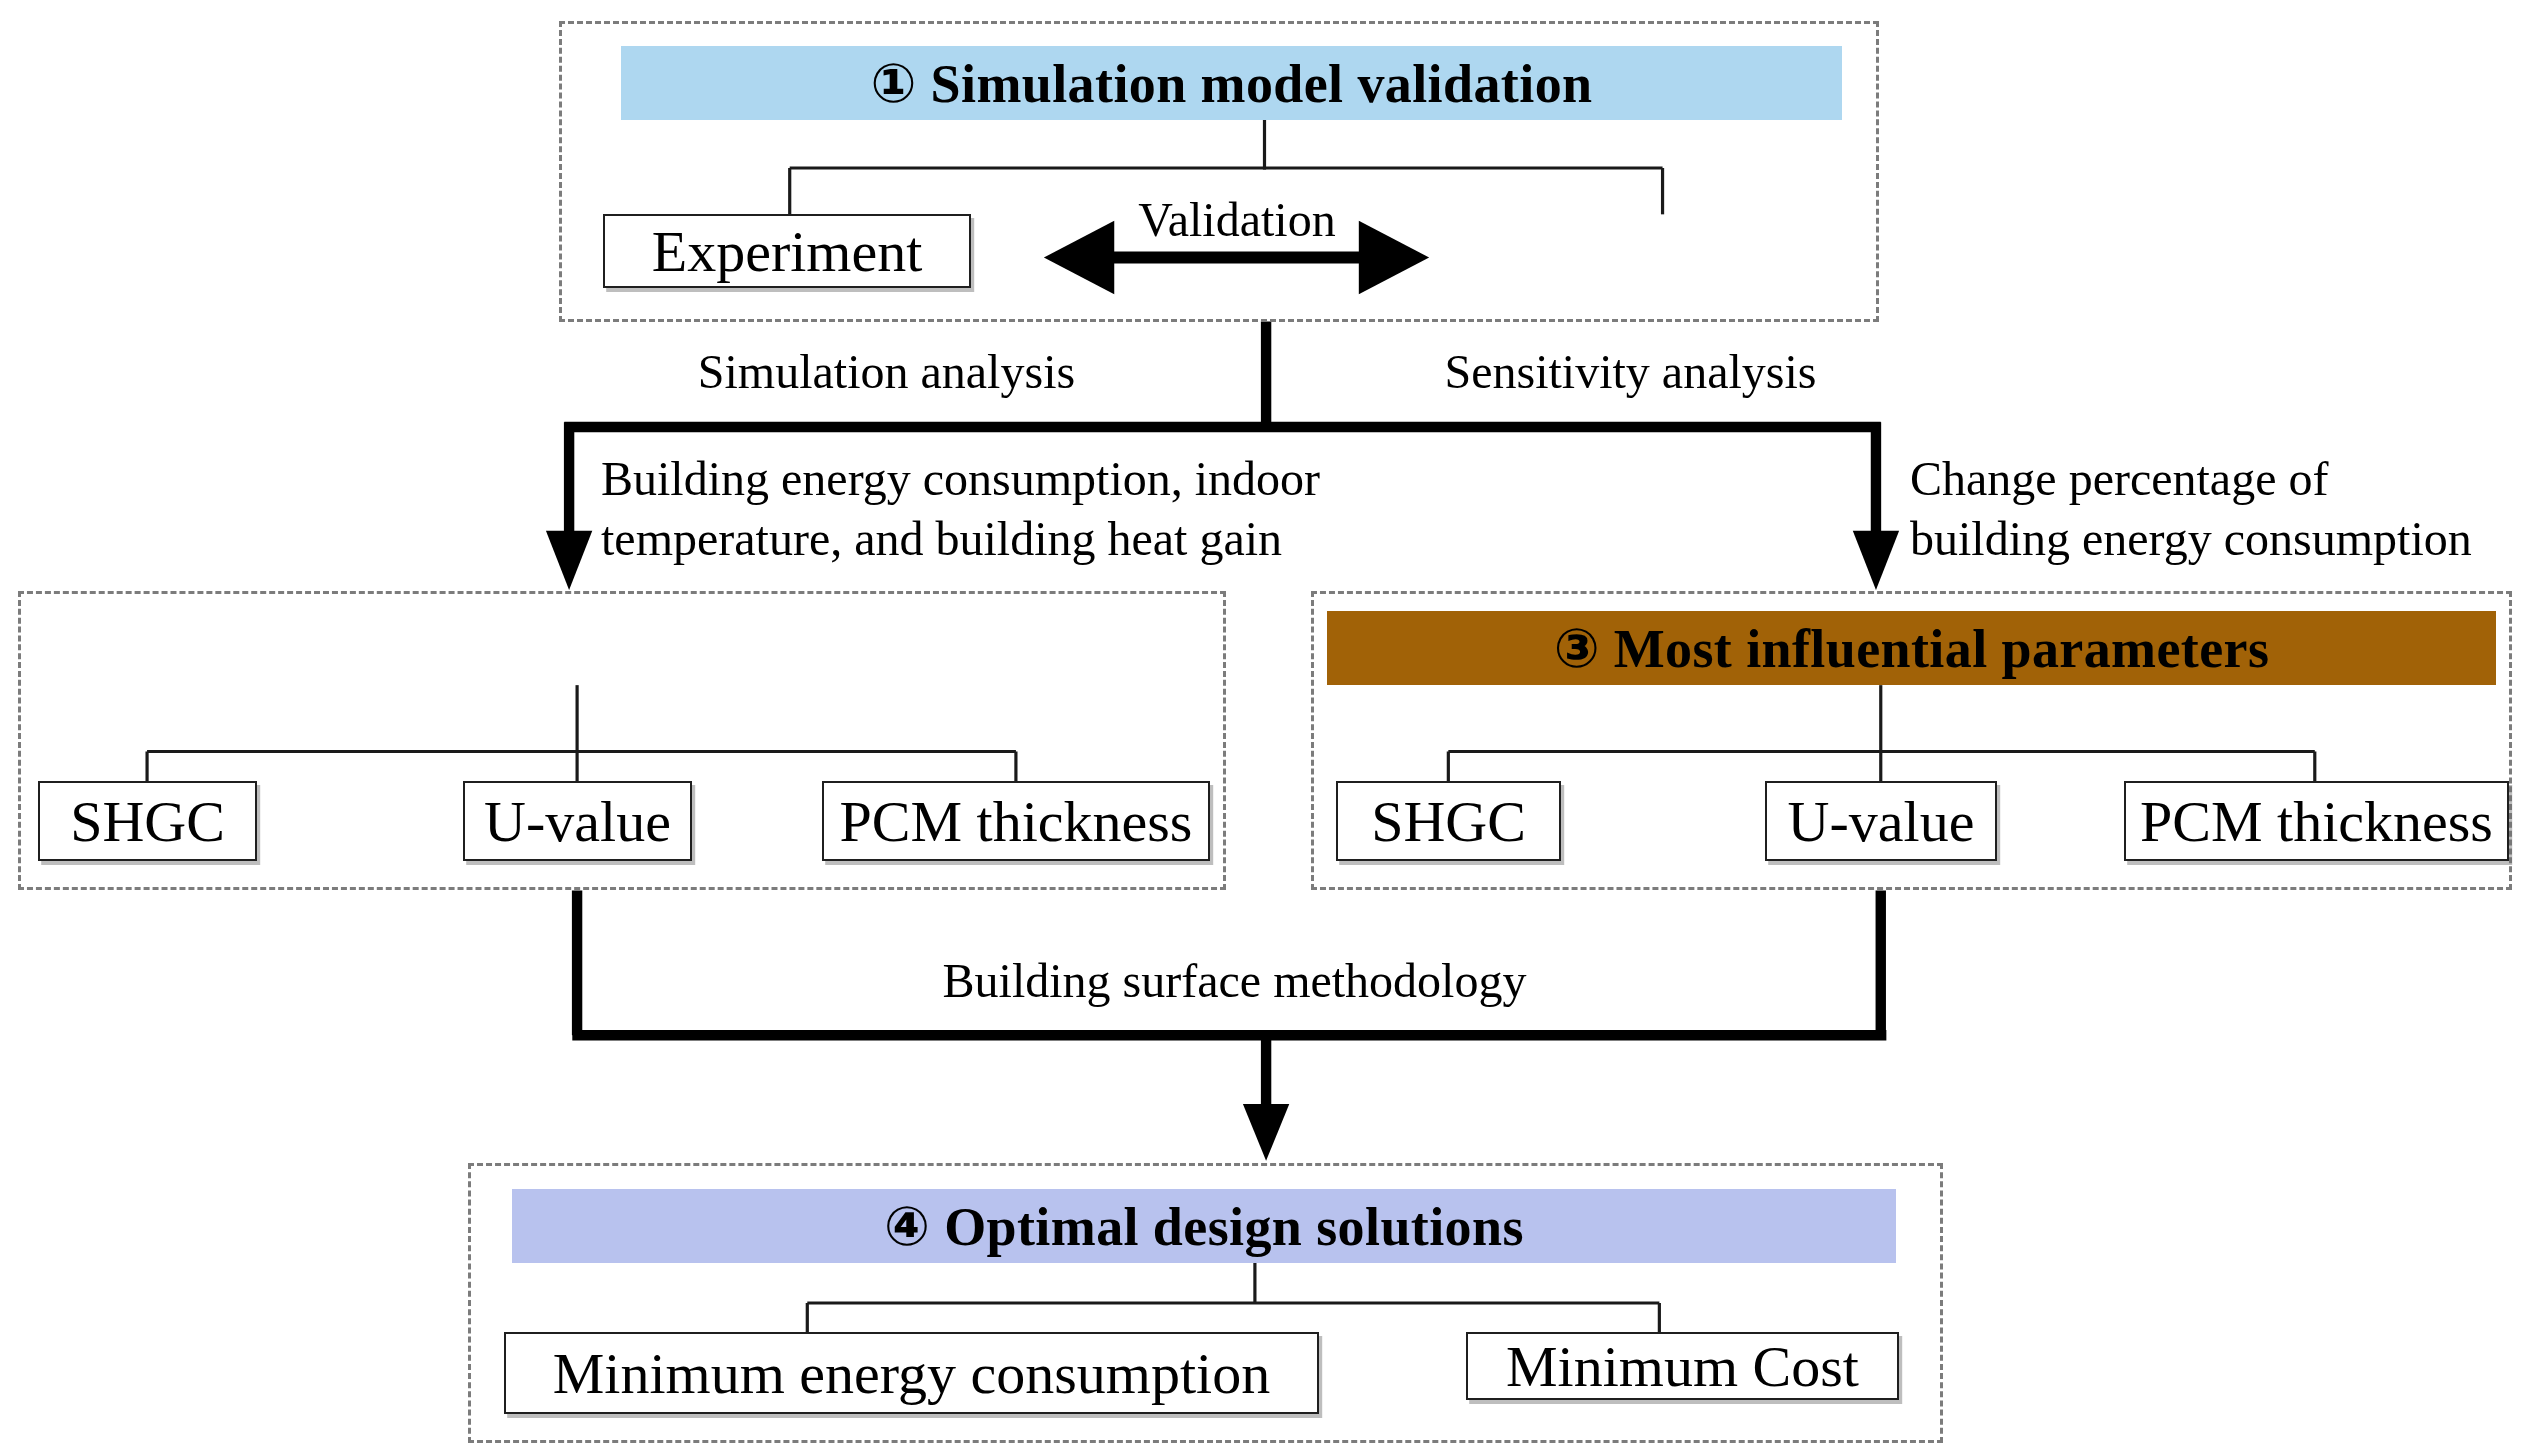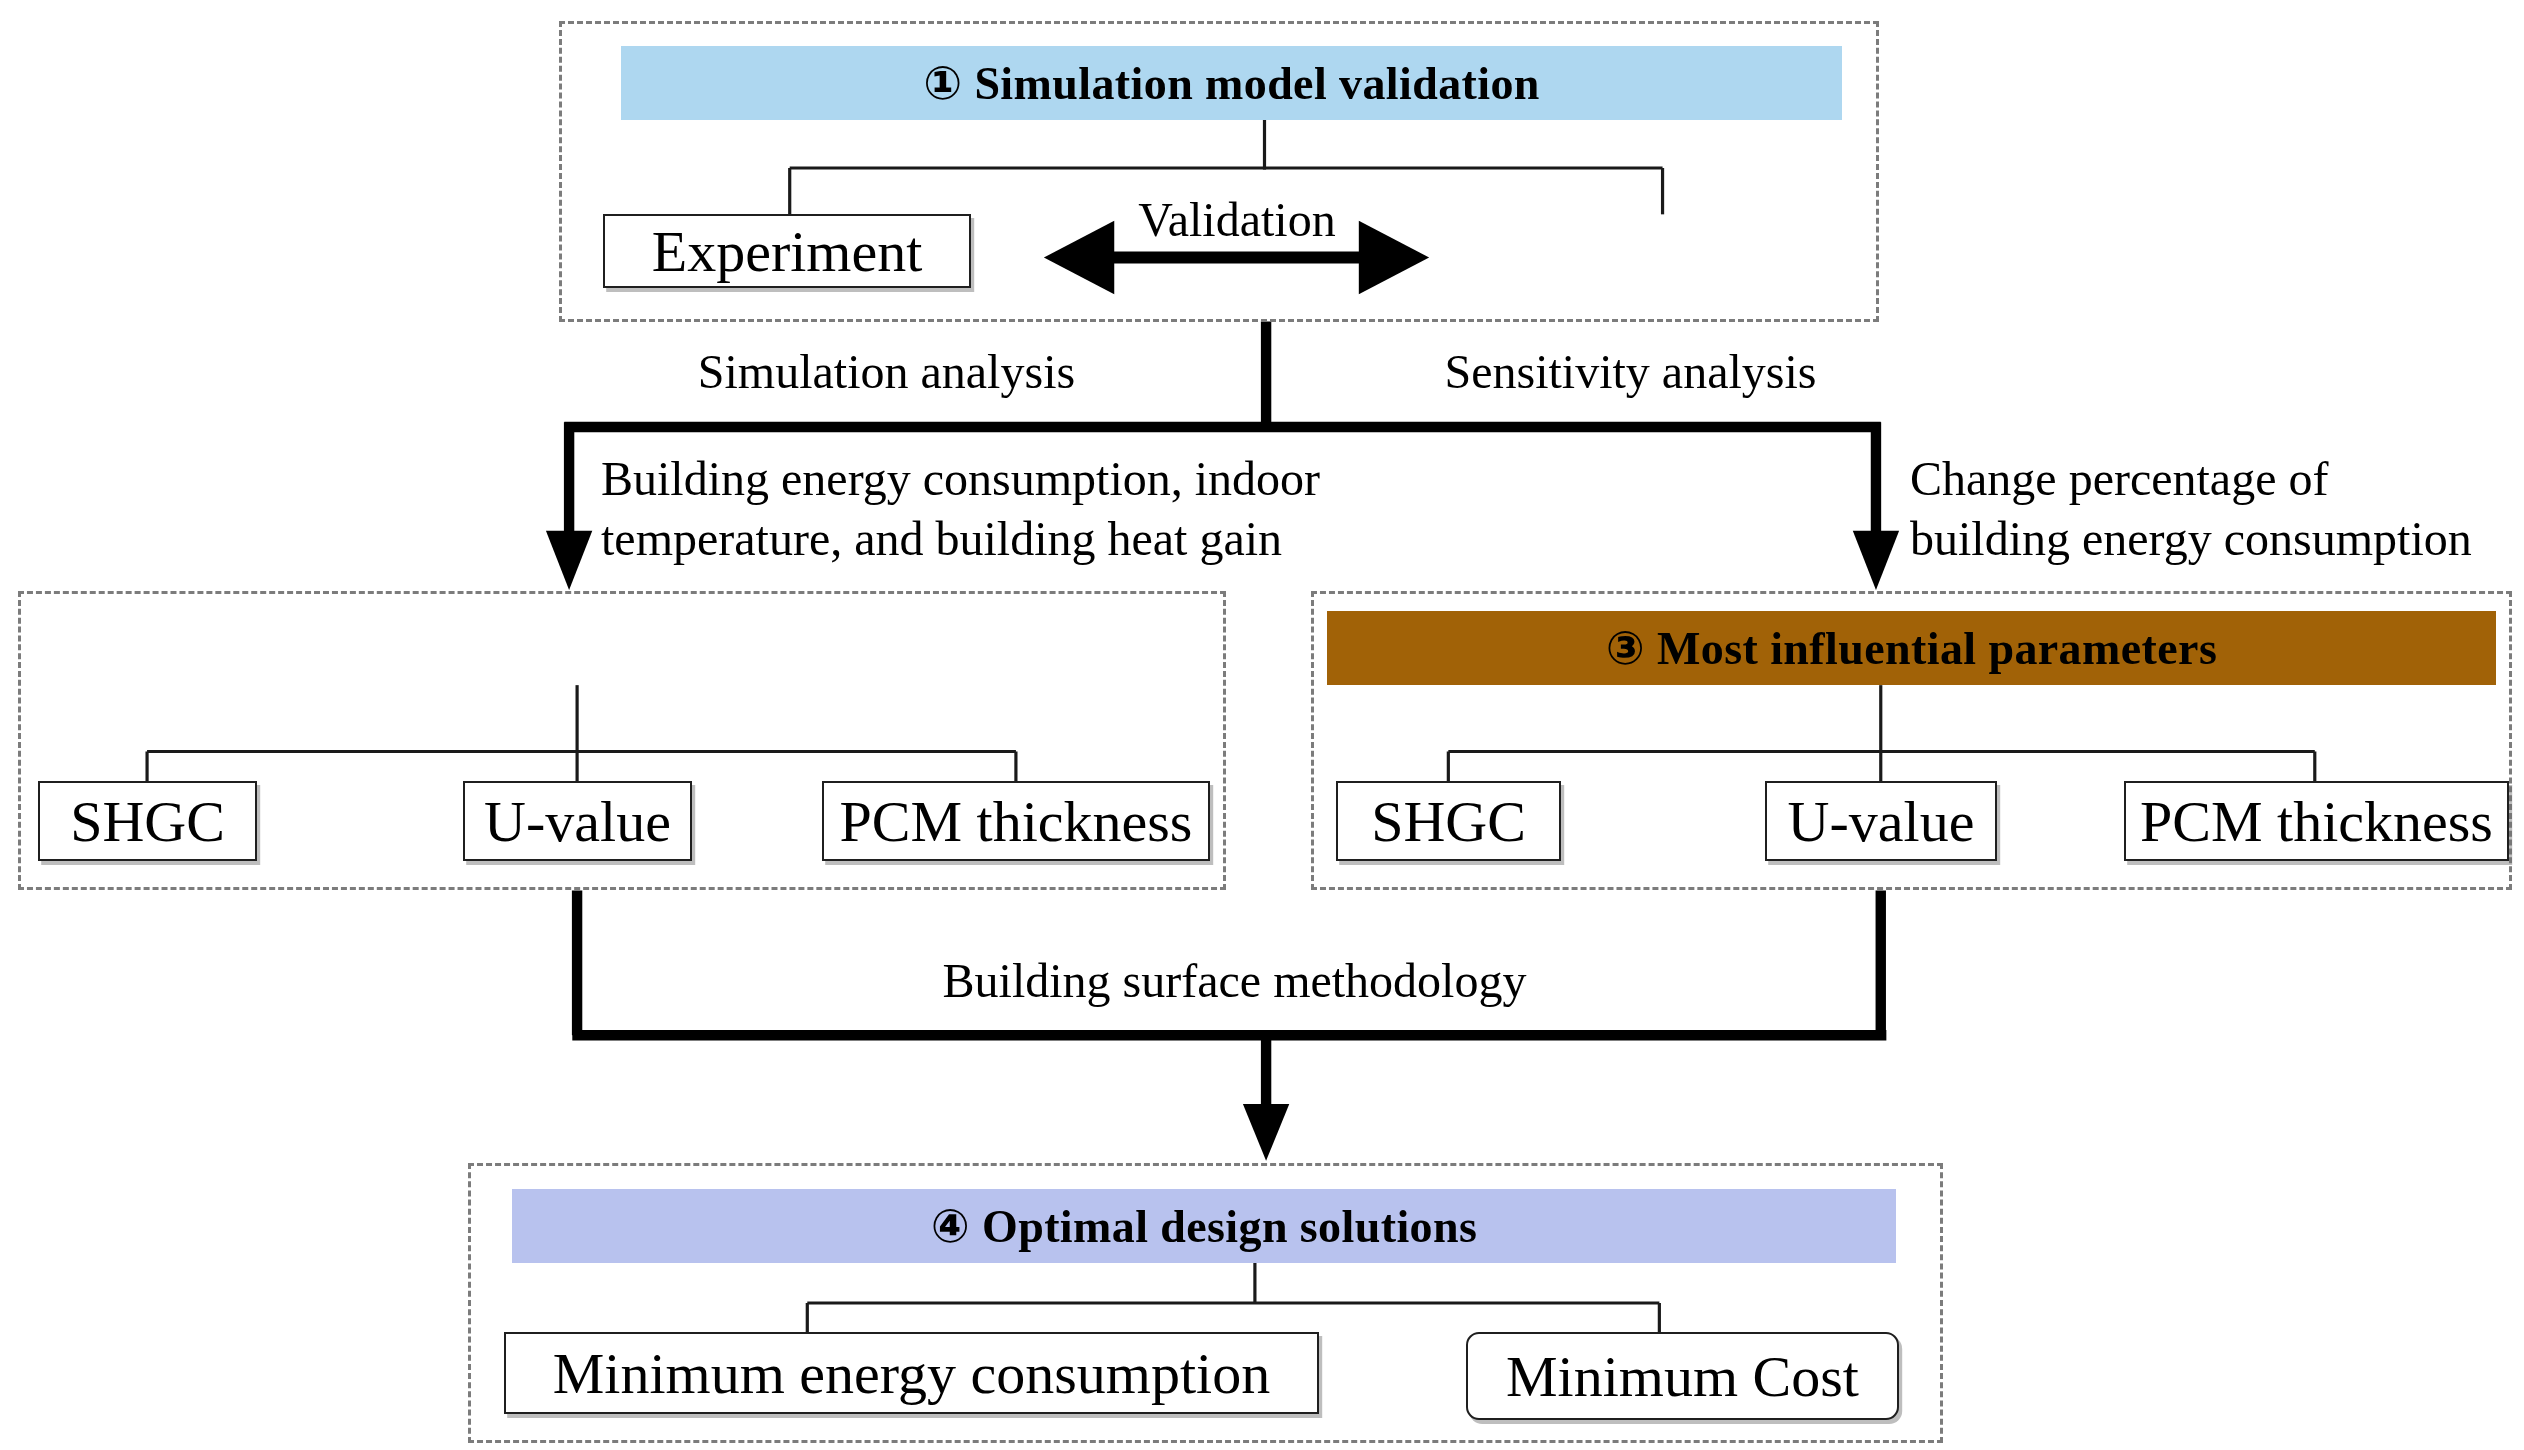--- a/index.html
+++ b/index.html
@@ -23,21 +23,21 @@
     border: 3.2px dashed #7c7c7c;
     box-sizing: border-box;
     background: transparent;
   }
   .hdr {
     position: absolute;
     display: flex;
     align-items: center;
     justify-content: center;
     font-weight: bold;
-    font-size: 46px;
+    font-size: 54px;
     letter-spacing: 0.4px;
     box-sizing: border-box;
   }
   .hdr-blue   { background: #aed7f0; }
   .hdr-gray   { background: #f1f1f1; }
   .hdr-orange { background: #a16207; }
   .hdr-purple { background: #b8c2ee; }
   .wbox {
     position: absolute;
     background: #ffffff;
@@ -138,16 +138,16 @@
   <div class="hdr hdr-orange" style="left:1327px; top:611px; width:1169px; height:74px;">③ Most influential parameters</div>
   <div class="wbox" style="left:1336px; top:781px; width:225px; height:80px;">SHGC</div>
   <div class="wbox" style="left:1765px; top:781px; width:232px; height:80px;">U-value</div>
   <div class="wbox" style="left:2124px; top:781px; width:385px; height:80px;">PCM thickness</div>
 
   <div class="lbl center" style="left:719px; top:951px; width:1031px;">Building surface methodology</div>
 
   <div class="dashed" style="left:468px; top:1163px; width:1475px; height:280px;"></div>
   <div class="hdr hdr-purple" style="left:512px; top:1189px; width:1384px; height:74px;">④ Optimal design solutions</div>
   <div class="wbox" style="left:504px; top:1332px; width:815px; height:82px;">Minimum energy consumption</div>
-  <div class="wbox" style="left:1466px; top:1332px; width:433px; height:88px;border-radius:13px;">Minimum Cost</div>
+  <div class="wbox" style="left:1466px; top:1332px; width:433px; height:68px;">Minimum Cost</div>
 
 </div>
 
 
 </body></html>

